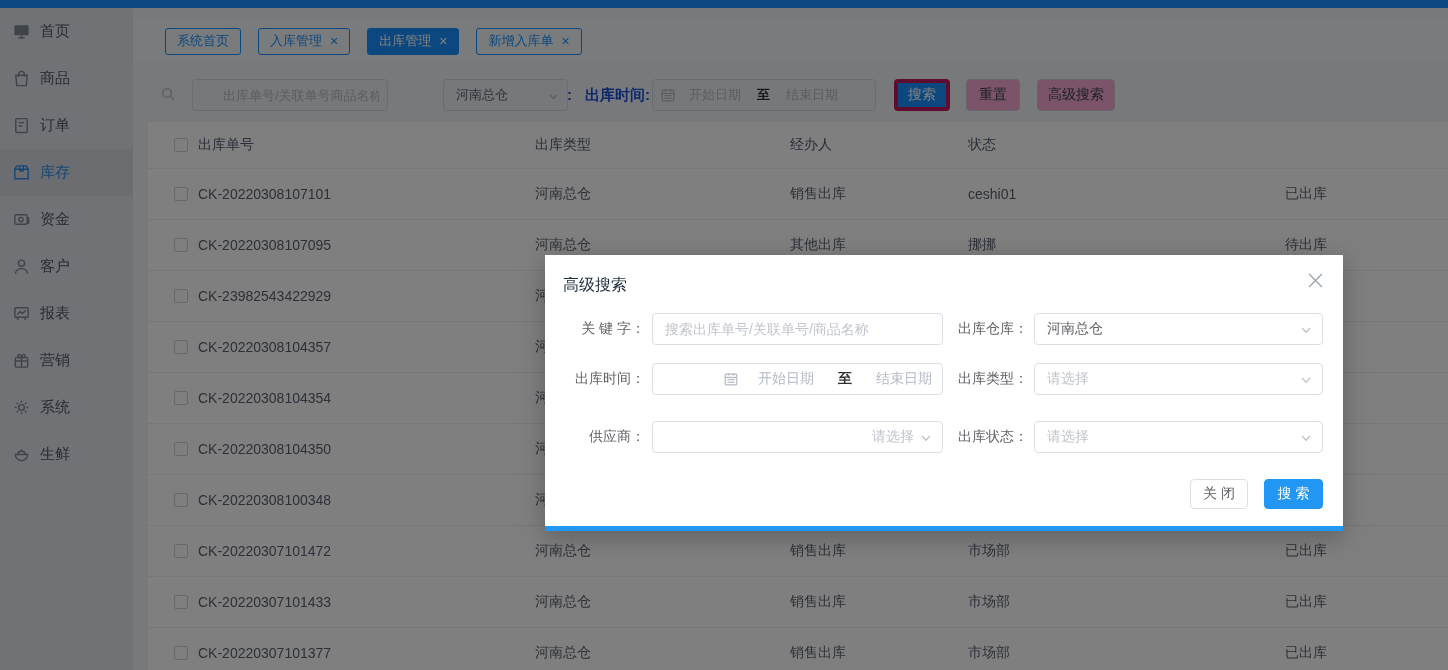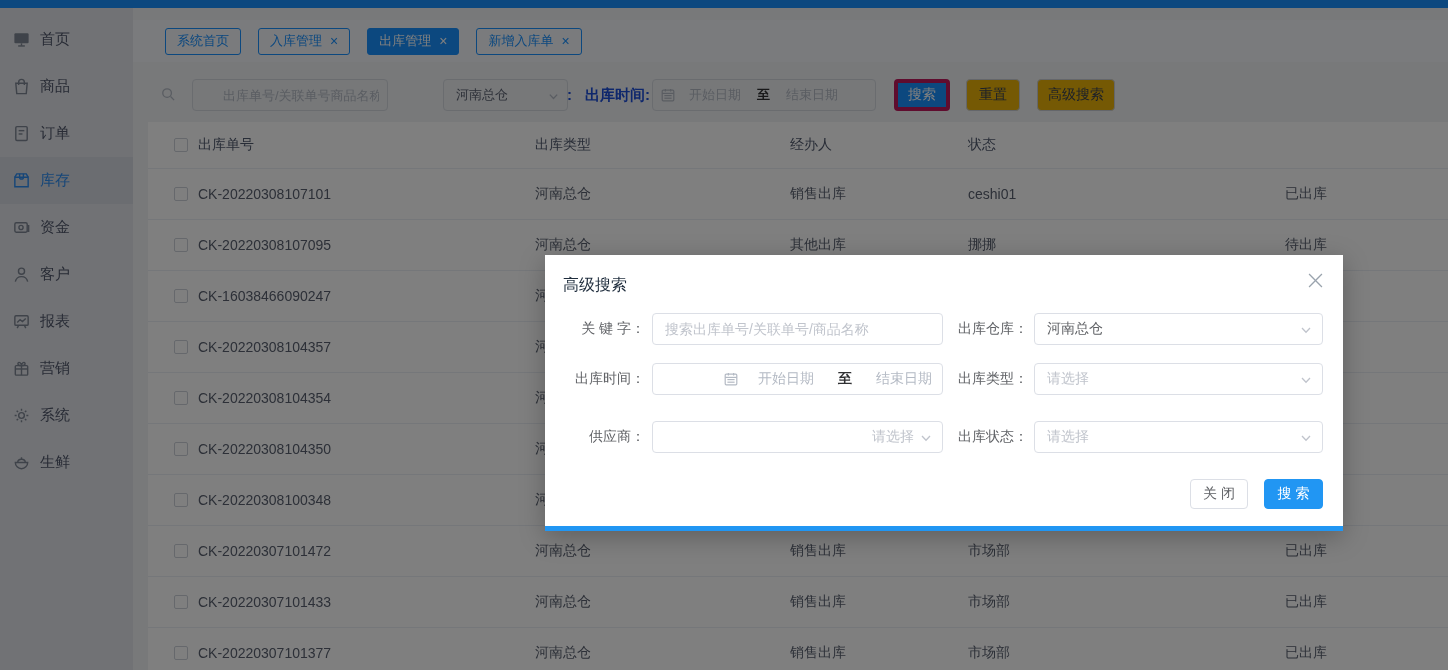--- a/index.html
+++ b/index.html
@@ -3,21 +3,21 @@
 <meta charset="utf-8">
 <style>
   * { margin:0; padding:0; box-sizing:border-box; }
   html,body { width:1448px; height:670px; overflow:hidden; }
   body { font-family:"Liberation Sans","DejaVu Sans",sans-serif; background:#f0f2f5; position:relative; color:#515a6e; }
 
   
   .topbar { position:absolute; left:0; top:0; width:100%; height:8px; background:#1890ff; }
 
   
-  .sidebar { position:absolute; left:0; top:8px; bottom:0; width:133px; background:#e3e5ea; padding-top:8px; }
+  .sidebar { position:absolute; left:0; top:8px; bottom:0; width:133px; background:#e3e5ea; padding-top:0; }
   .side-item { height:47px; display:flex; align-items:center; padding-left:12px; cursor:pointer; color:#50576b; font-size:15px; }
   .side-item .icon { width:19px; height:19px; margin-right:9px; color:#7e8694; display:inline-flex; }
   .side-item .icon svg { width:19px; height:19px; }
   .side-item.selected { background:#d6dae2; color:#2d8cf0;align-items:center; }
   .side-item.selected .icon { color:#2d8cf0; }
 
   
   .main { position:absolute; left:133px; right:0; top:8px; bottom:0;margin-top:12px; }
   .tabstrip { position:absolute; left:0; right:0; top:0; height:42px; background:#f5f7fa; display:flex; align-items:center; gap:17px; padding-left:32px; }
   .tab { height:27px; display:inline-flex; align-items:center; gap:8px; padding:0 11px; border:1px solid #1890ff; border-radius:3px; color:#1890ff; font-size:13px; background:transparent; cursor:pointer; }
@@ -36,21 +36,21 @@
   .select { border:1px solid #d5d9df; border-radius:4px; background:#eef0f3; display:flex; align-items:center; font-size:13px; color:#5a6170; padding:0 26px 0 12px; position:relative; cursor:pointer; }
   .select .chev { position:absolute; right:8px; top:11px; width:11px; height:11px; color:#b4bac4; }
   .fb-select { left:310px; width:125px; }
   .daterange { border:1px solid #d5d9df; border-radius:4px; background:#eef0f3; display:flex; align-items:center; font-size:13px; padding:0 8px; gap:6px; }
   .fb-dates { left:519px; width:224px; }
   .dr-ph { color:#b4bac4; }
   .dr-mid { color:#303133; font-weight:700; }
   .cal { width:14px; height:14px; color:#b4bac4; flex:none; }
   .btn { border-radius:4px; font-size:14px; display:inline-flex; align-items:center; justify-content:center; cursor:pointer; font-family:inherit; }
   .btn-primary { background:#1890ff; color:#fff; border:4px solid #be185d; }
-  .btn-plain { background:#eab308; color:#3b4252; border:1px solid #c9cdd4; }
+  .btn-plain { background:#f9a8d4; color:#3b4252; border:1px solid #c9cdd4; }
   .fb-search { left:761px; width:56px; }
   .fb-reset  { left:833px; width:54px; }
   .fb-adv    { left:904px; width:78px; }
 
   
   .table-panel { position:absolute; left:15px; right:0; top:102px; bottom:0; background:#fff; overflow:hidden; }
   .tr { display:grid; grid-template-columns:50px 337px 255px 178px 317px 1fr; align-items:center; height:51px; border-bottom:1px solid #ebeef5; font-size:14px; color:#5a6170; }
   .tr.head { height:47px; color:#515a6e; }
   .cb-cell { padding-left:26px; }
   .checkbox { width:14px; height:14px; border:1px solid #ccd1d9; border-radius:2px; background:#fff; cursor:pointer; }
@@ -284,21 +284,21 @@
           <div>河南总仓</div>
           <div>其他出库</div>
           <div>挪挪</div>
           <div>待出库</div>
         </div>
 
         <div class="tr">
           <div class="cb-cell">
             <div class="checkbox"></div>
           </div>
-          <div>CK-16038466090247</div>
+          <div>CK-23982543422929</div>
           <div>河南总仓</div>
           <div></div>
           <div></div>
           <div></div>
         </div>
 
         <div class="tr">
           <div class="cb-cell">
             <div class="checkbox"></div>
           </div>

